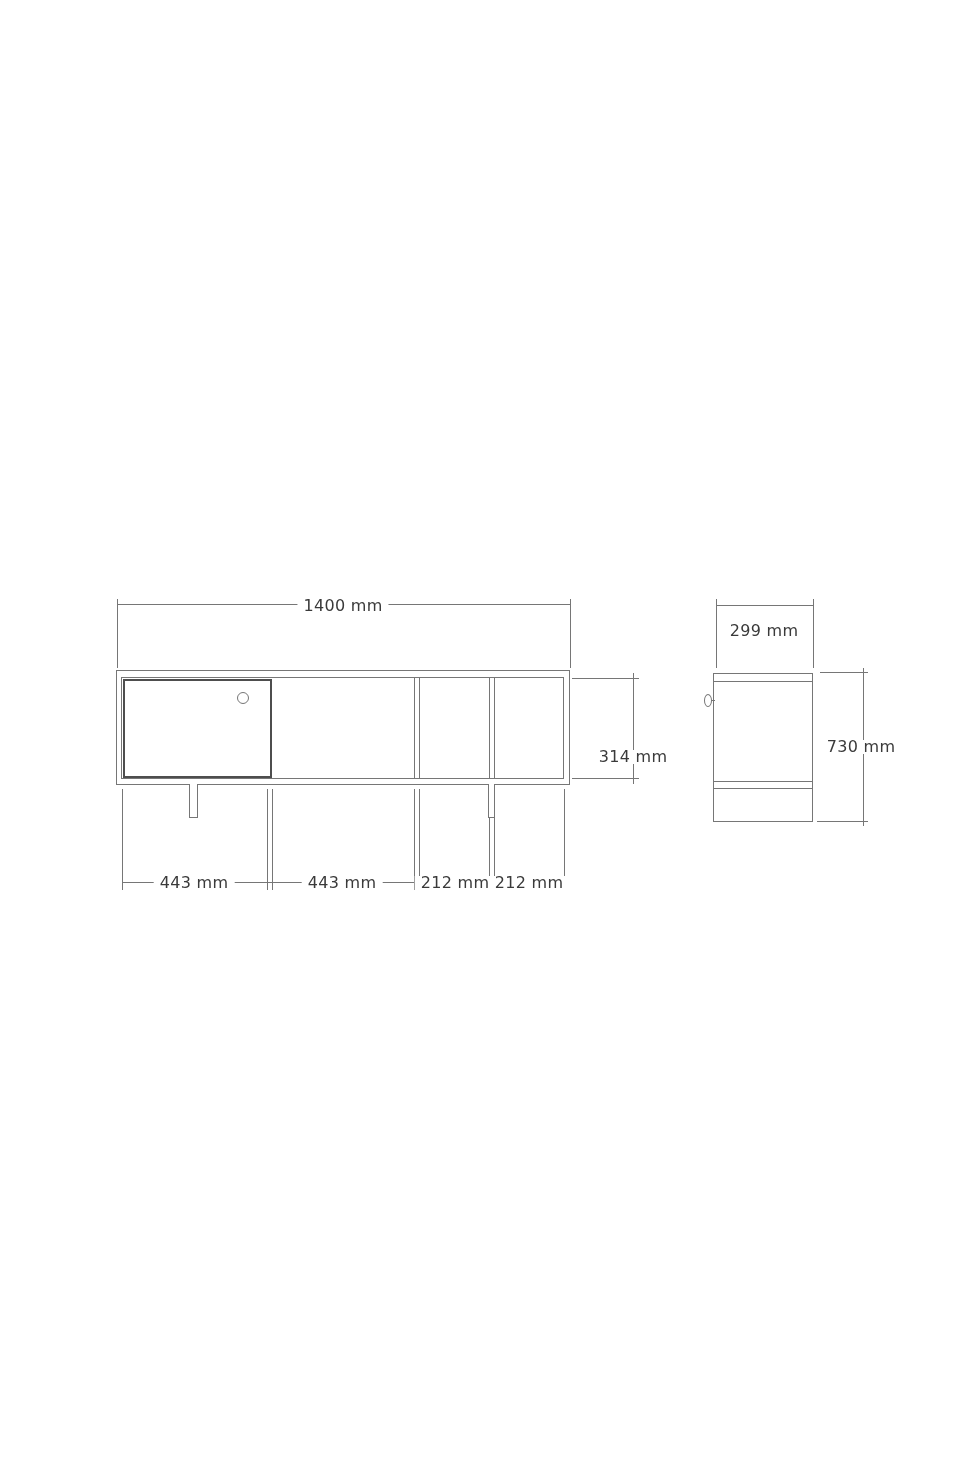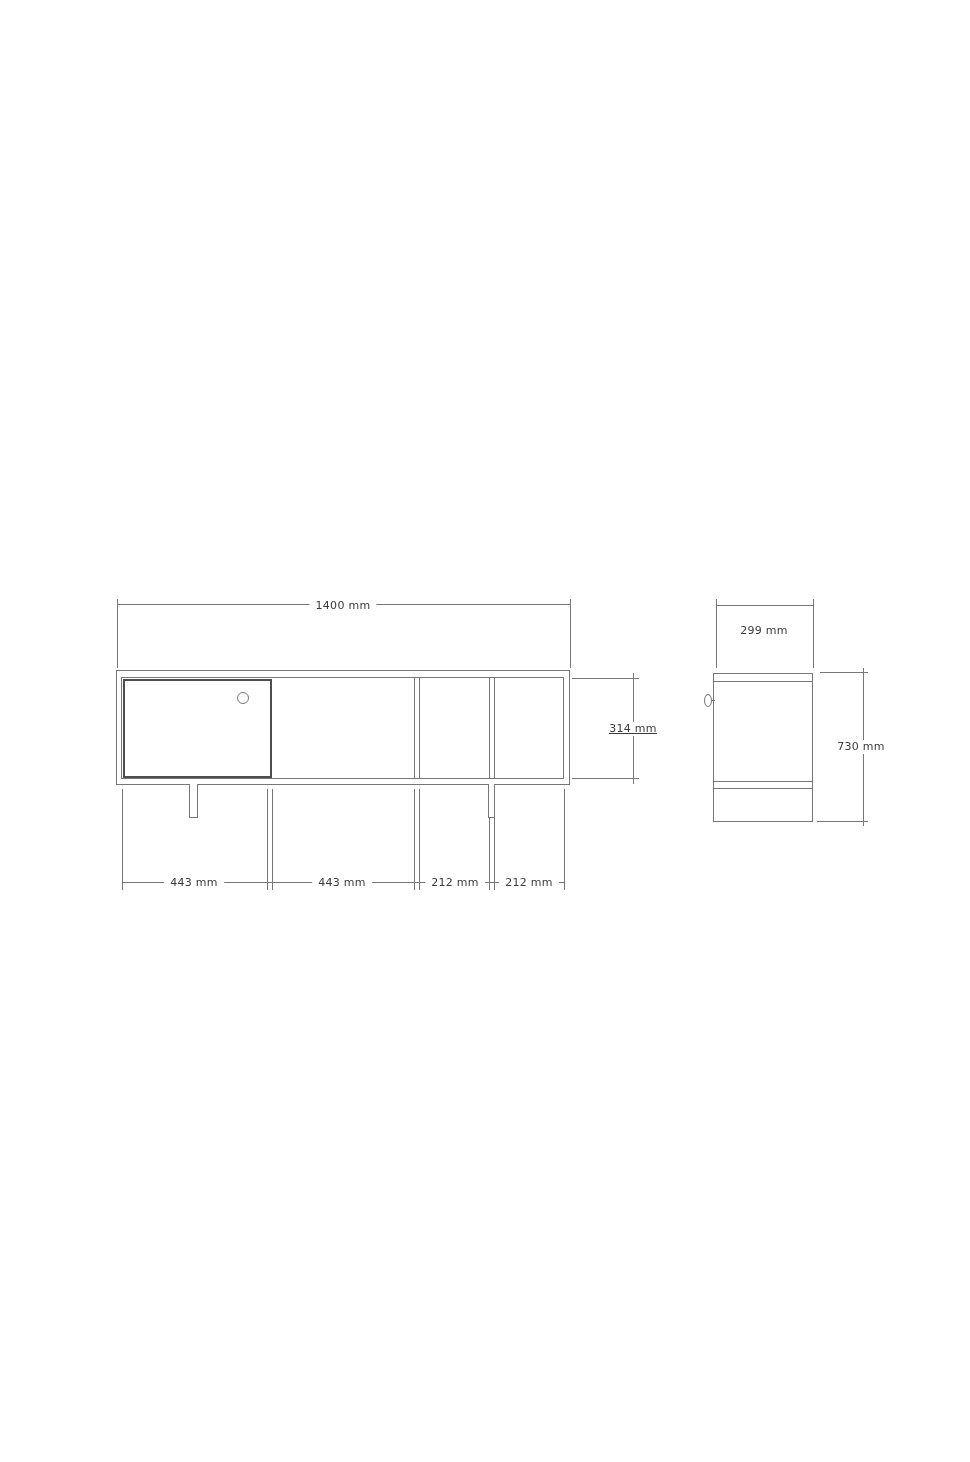--- a/index.html
+++ b/index.html
@@ -26,21 +26,21 @@
   .divider{position:absolute;border-left:1px solid var(--line);border-right:1px solid var(--line);}
   .leg{position:absolute;border-left:1px solid var(--line);border-right:1px solid var(--line);border-bottom:1px solid var(--line);background:#fff;}
   .hole{position:absolute;border:1px solid var(--line);border-radius:50%;background:#fff;}
   .knob{position:absolute;border:1px solid var(--line);border-radius:50%;background:#fff;}
   
   .dim-label{
     position:absolute;
     transform:translate(-50%,-50%);
     background:var(--bg);
     color:var(--text);
-    font-size:11px;
+    font-size:16px;
     line-height:14px;
     letter-spacing:.3px;
     padding:0 6px;
     white-space:nowrap;
     z-index:5;
   }
 </style>
 </head>
 <body>
 
@@ -75,21 +75,21 @@
     <div class="v" style="left:564px;top:789px;height:101px;"></div>
     <div class="h" style="left:122px;top:882px;width:443px;"></div>
     <div class="dim-label" style="left:194px;top:883px;">443 mm</div>
     <div class="dim-label" style="left:342px;top:883px;">443 mm</div>
     <div class="dim-label" style="left:455px;top:883px;">212 mm</div>
     <div class="dim-label" style="left:529px;top:883px;">212 mm</div>
 
     <div class="h" style="left:572px;top:678px;width:67px;"></div>
     <div class="h" style="left:572px;top:778px;width:67px;"></div>
     <div class="v" style="left:633px;top:673px;height:111px;"></div>
-    <div class="dim-label" style="left:633px;top:729px;text-decoration:underline;">314 mm</div>
+    <div class="dim-label" style="left:633px;top:757px;">314 mm</div>
   </div>
 
   <div>
 
     <div class="box" style="left:713px;top:673px;width:100px;height:149px;"></div>
     <div class="h" style="left:714px;top:681px;width:98px;"></div>
     <div class="h" style="left:714px;top:781px;width:98px;"></div>
     <div class="h" style="left:714px;top:788px;width:98px;"></div>
 
     <div class="h" style="left:710px;top:700px;width:5px;"></div>

